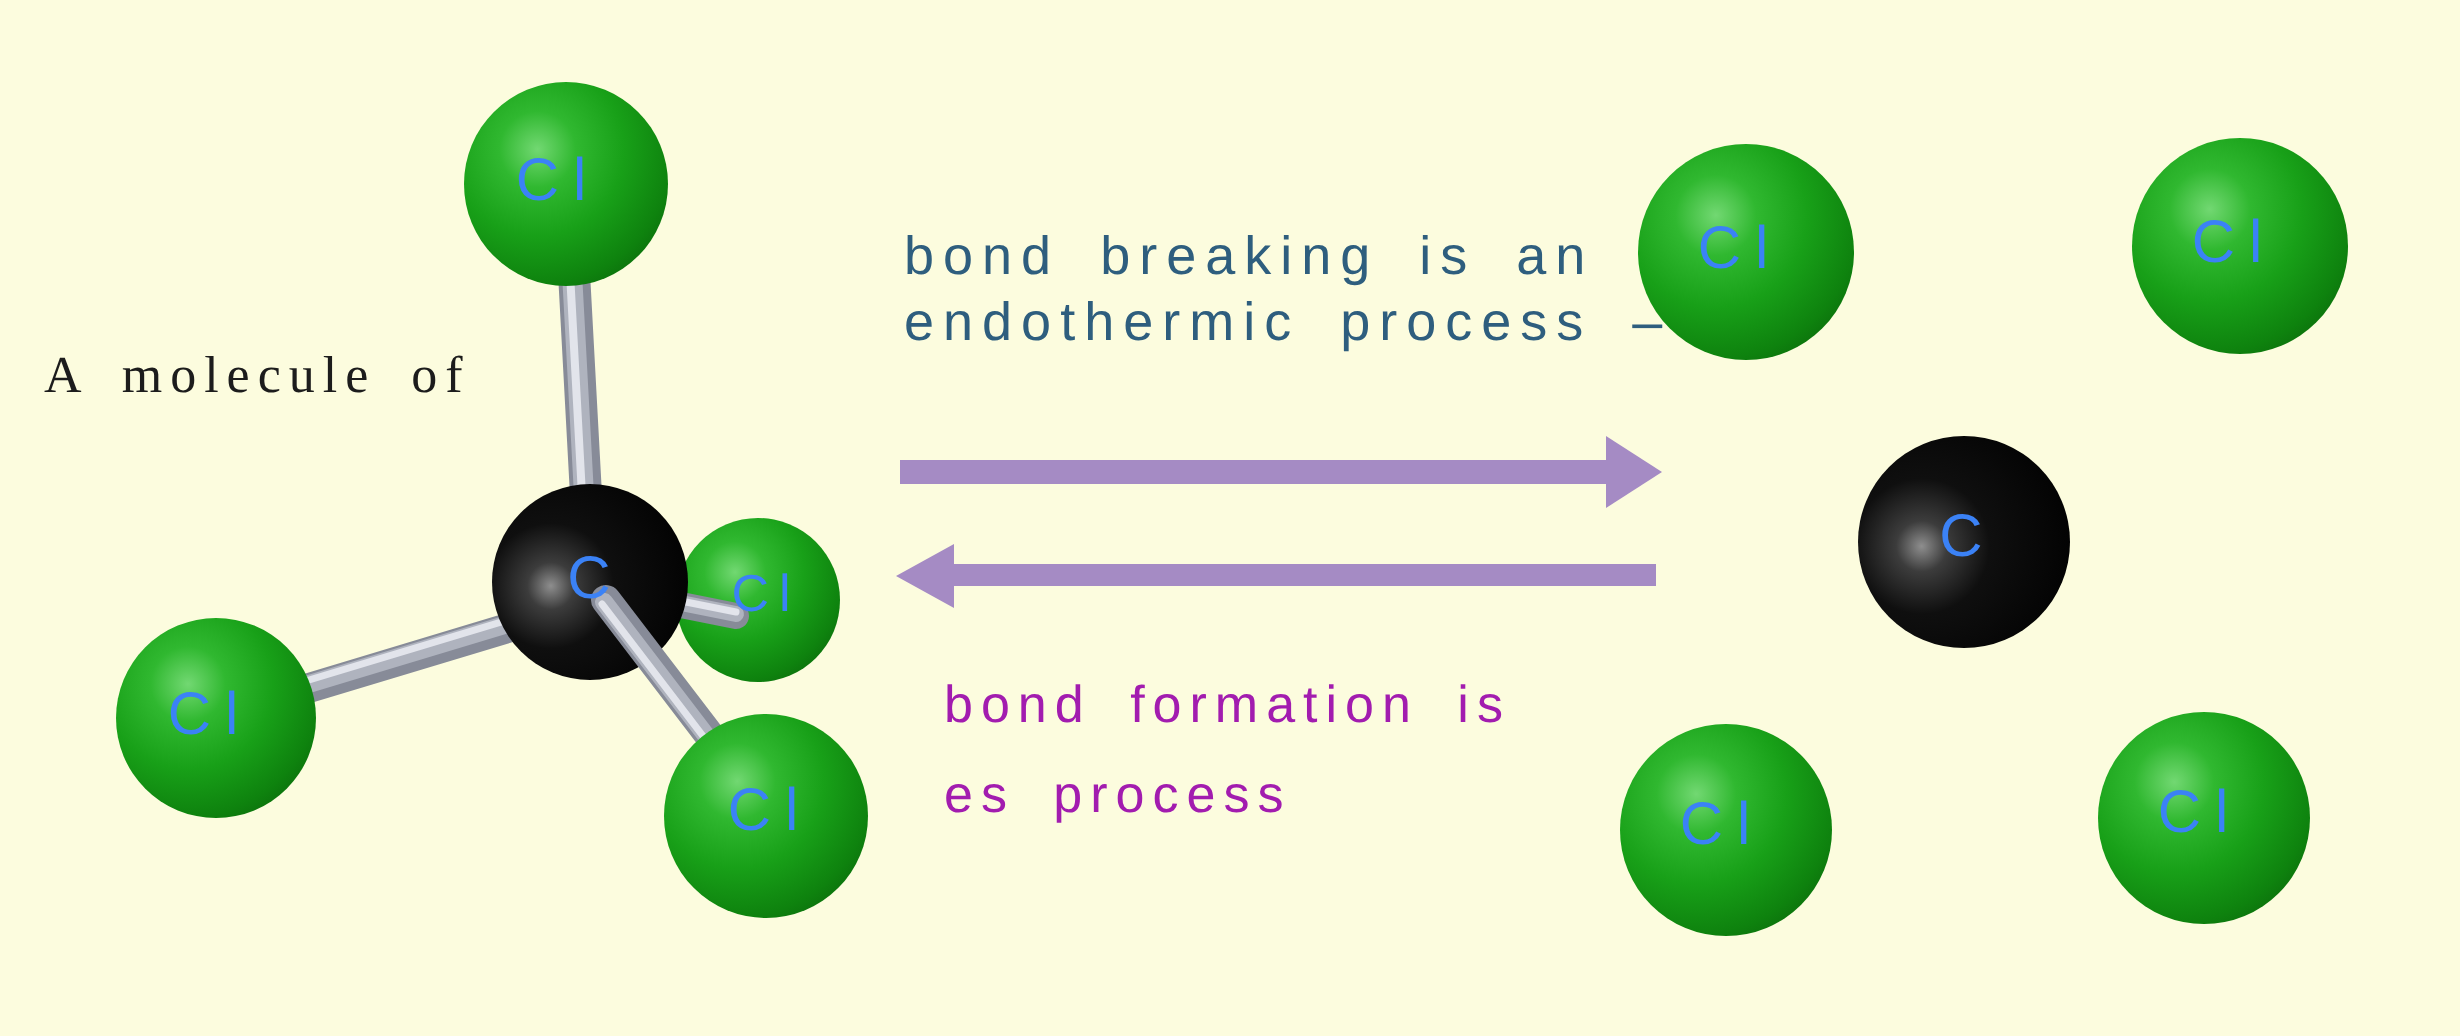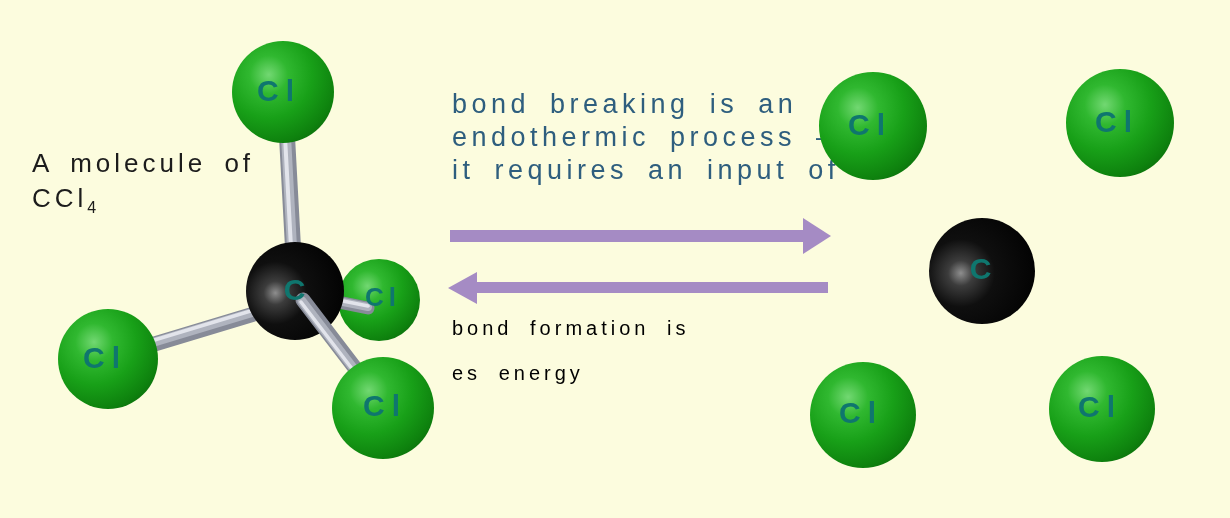--- a/index.html
+++ b/index.html
@@ -17,92 +17,91 @@
   .layer-svg {
     position: absolute;
     left: 0;
     top: 0;
     z-index: 2;
   }
   .textblock {
     position: absolute;
     z-index: 1;
     white-space: nowrap;
+    margin-top: 24px;
   }
   .caption {
-    left: 32px;
+    left: 22px;
     top: 146px;
     color: #1c1c1c;
     font-size: 26px;
     line-height: 35px;
     letter-spacing: 4px;
     word-spacing: 7px;
+    font-family: Liberation Serif, serif;
   }
   .caption sub {
     font-size: 16px;
     letter-spacing: 0;
   }
   .note-endo {
     left: 452px;
     top: 88px;
     color: #2E5E7E;
     font-size: 27px;
     line-height: 33px;
     letter-spacing: 4.5px;
     word-spacing: 8px;
   }
   .note-exo {
-    left: 452px;
+    left: 472px;
     top: 312px;
-    color: #000000;
-    font-size: 20px;
+    color: #a21caf;
+    font-size: 26px;
     line-height: 33px;
     letter-spacing: 4px;
     word-spacing: 8px;
   }
   .note-exo .gap {
     margin-top: 12px;
   }
   .atom-label {
     position: absolute;
     z-index: 3;
     transform: translate(-50%, -50%);
-    color: #0f766e;
+    color: #3b82f6;
     font-size: 30px;
     letter-spacing: 7px;
     white-space: nowrap;
-    font-weight: bold;
   }
   .atom-label.small {
     font-size: 26px;
     letter-spacing: 5px;
   }
   .bond-outer { stroke: #878B98; stroke-linecap: round; fill: none; }
   .bond-mid   { stroke: #AFB3BE; stroke-linecap: round; fill: none; }
   .bond-inner { stroke: #E2E4EB; stroke-linecap: round; fill: none; }
 </style>
 </head>
 <body>
 
 <div class="stage">
 
   <div class="textblock caption">
     <div>A molecule of</div>
-    <div><span>CCl</span><sub>4</sub></div>
   </div>
 
   <div class="textblock note-endo">
     <div>bond breaking is an</div>
     <div>endothermic process –</div>
-    <div>it requires an input of</div>
   </div>
 
   <div class="textblock note-exo">
     <div>bond formation is</div>
-    <div class="gap">es energy</div>
+    <div class="gap">es process</div>
   </div>
 
   <svg class="layer-svg" width="1230" height="518" viewBox="0 0 1230 518">
     <defs>
       <radialGradient id="gGreen" cx="0.36" cy="0.33" r="0.85">
         <stop offset="0" stop-color="#72D872"></stop>
         <stop offset="0.22" stop-color="#30B830"></stop>
         <stop offset="0.5" stop-color="#18A018"></stop>
         <stop offset="0.78" stop-color="#0E820E"></stop>
         <stop offset="1" stop-color="#0A5F0A"></stop>

